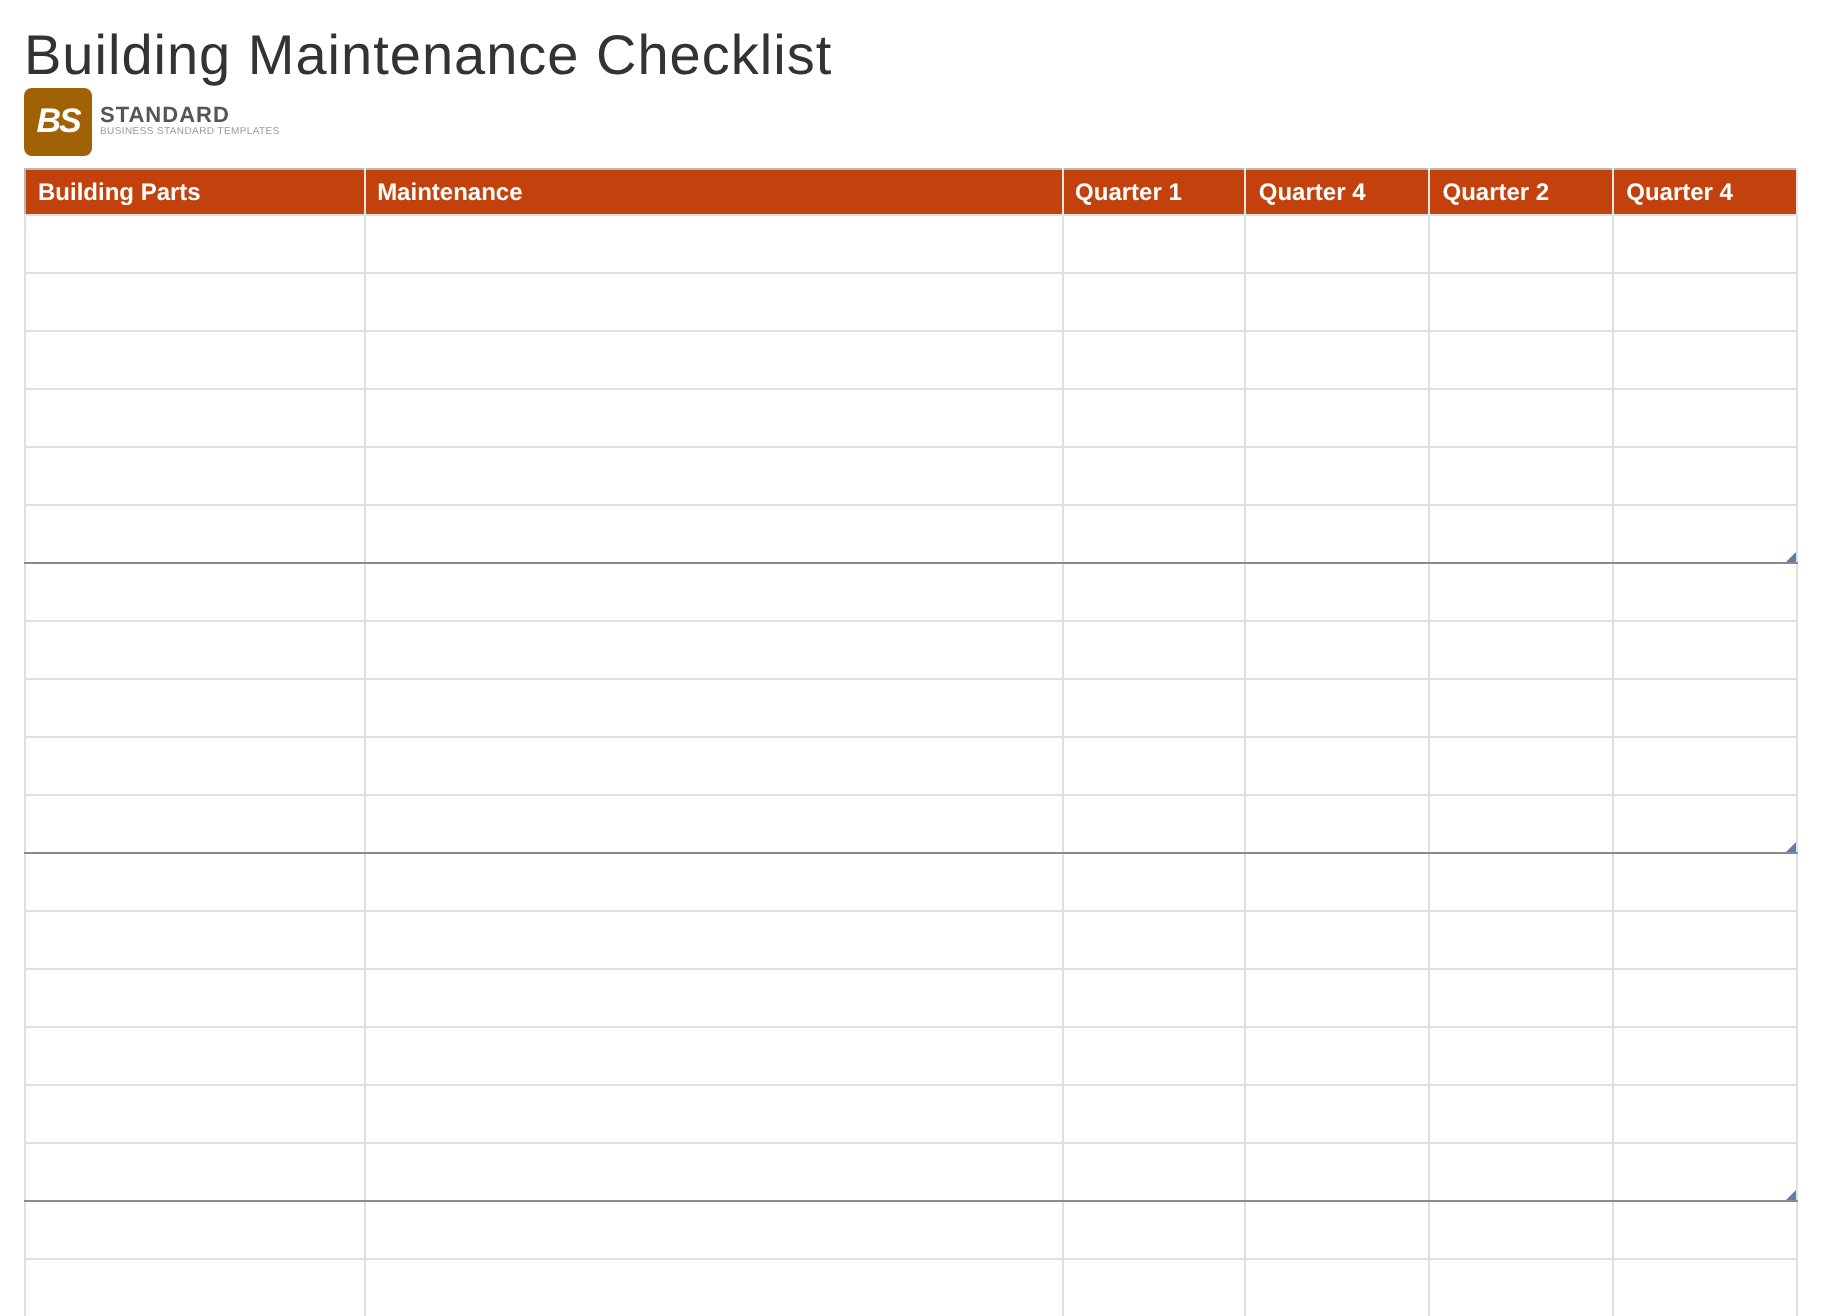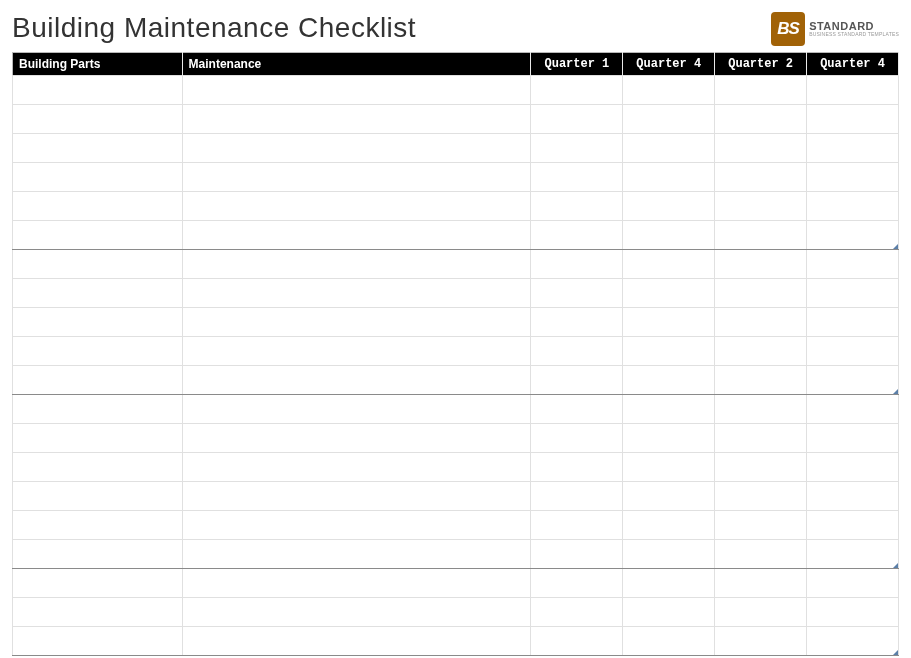--- a/index.html
+++ b/index.html
@@ -13,20 +13,21 @@
       width: 911px;
       height: 658px;
       position: relative;
       padding: 12px;
     }
     .header-row {
       display: flex;
       justify-content: space-between;
       align-items: flex-start;
       margin-bottom: 6px;
+      flex-direction: column;
     }
     .title {
       font-size: 28px;
       font-weight: 400;
       color: #333;
       letter-spacing: 0.5px;
     }
     .logo {
       display: flex;
       align-items: center;
@@ -61,32 +62,31 @@
       font-size: 5px;
       color: #999;
       letter-spacing: 0.2px;
     }
     .table {
       width: 100%;
       border-collapse: collapse;
       border: 1px solid #b8b8b8;
     }
     .table th {
-      background: #000000;
+      background: #c2410c;
       color: #fff;
       font-size: 12px;
       font-weight: bold;
       text-align: left;
       padding: 4px 6px;
       border-right: 1px solid #e9e9e9;
       height: 22px;
     }
     .table th.center {
-      text-align: center;
-      font-family: Liberation Mono, monospace;
+      text-align: left;
     }
     .col-parts { width: 170px; }
     .col-desc { width: 350px; }
     .col-q { width: 92px; }
     .table td {
       border: 1px solid #e0e0e0;
       height: 29px;
       padding: 2px 4px;
       font-size: 12px;
     }

